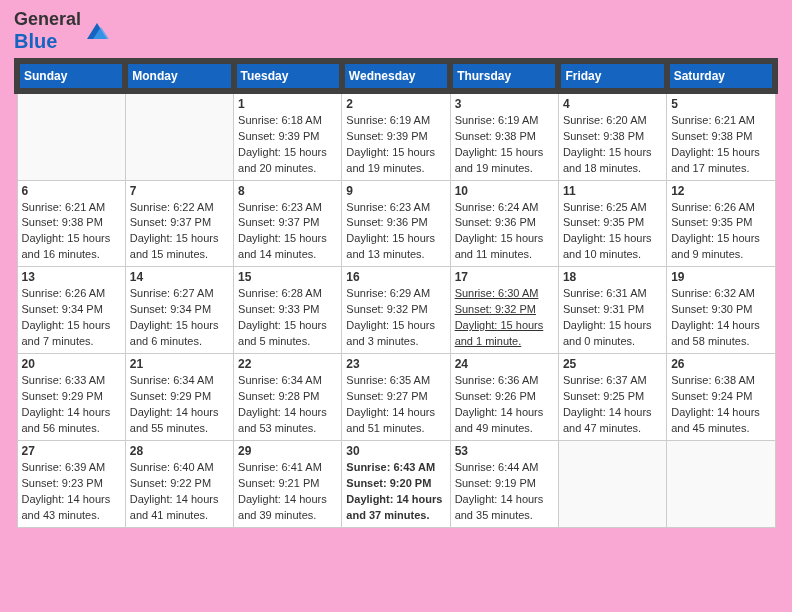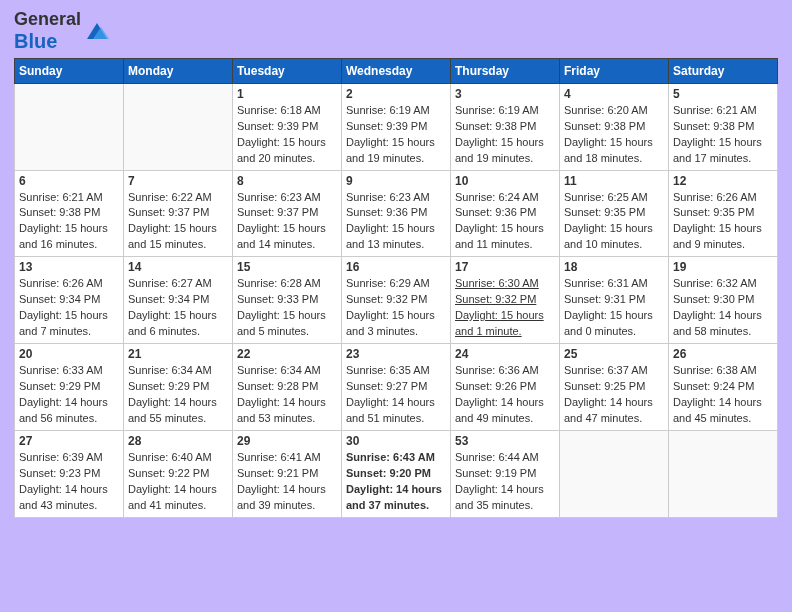--- a/index.html
+++ b/index.html
@@ -7,21 +7,21 @@
       font-family: Arial, sans-serif;
       background: #fff;
       width: 792px;
       height: 612px;
       overflow: hidden;
     }
     .container {
       width: 792px;
       height: 612px;
       padding: 10px 14px;
-      background: #c4b5fd;
+      background: #f9a8d4;
     }
     .header {
       display: flex;
       justify-content: space-between;
       align-items: flex-start;
       margin-bottom: 6px;
     }
     .logo {
       display: flex;
       align-items: center;
@@ -64,21 +64,21 @@
       border-collapse: collapse;
       table-layout: fixed;
     }
     th {
       background: #1565c0;
       color: #fff;
       font-size: 12px;
       font-weight: bold;
       padding: 5px 4px;
       text-align: left;
-      border: 1px solid #404040;
+      border: 6px solid #404040;
     }
     td {
       border: 1px solid #ccc;
       vertical-align: top;
       padding: 3px 4px;
       font-size: 9.5px;
       color: #333;
       height: 82px;
       background: #fff;
     }

